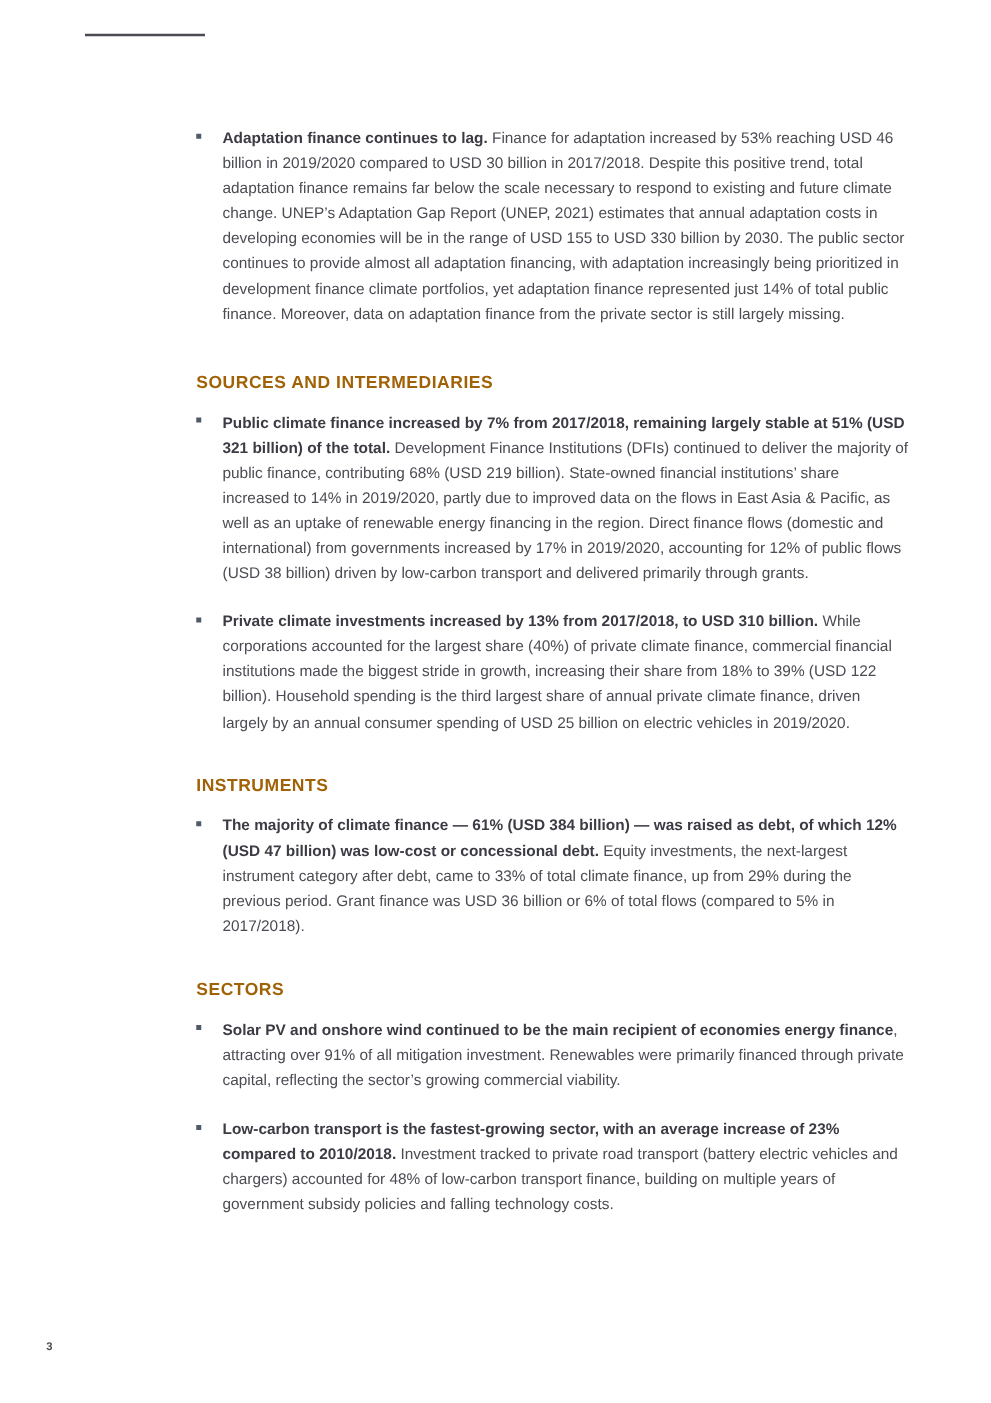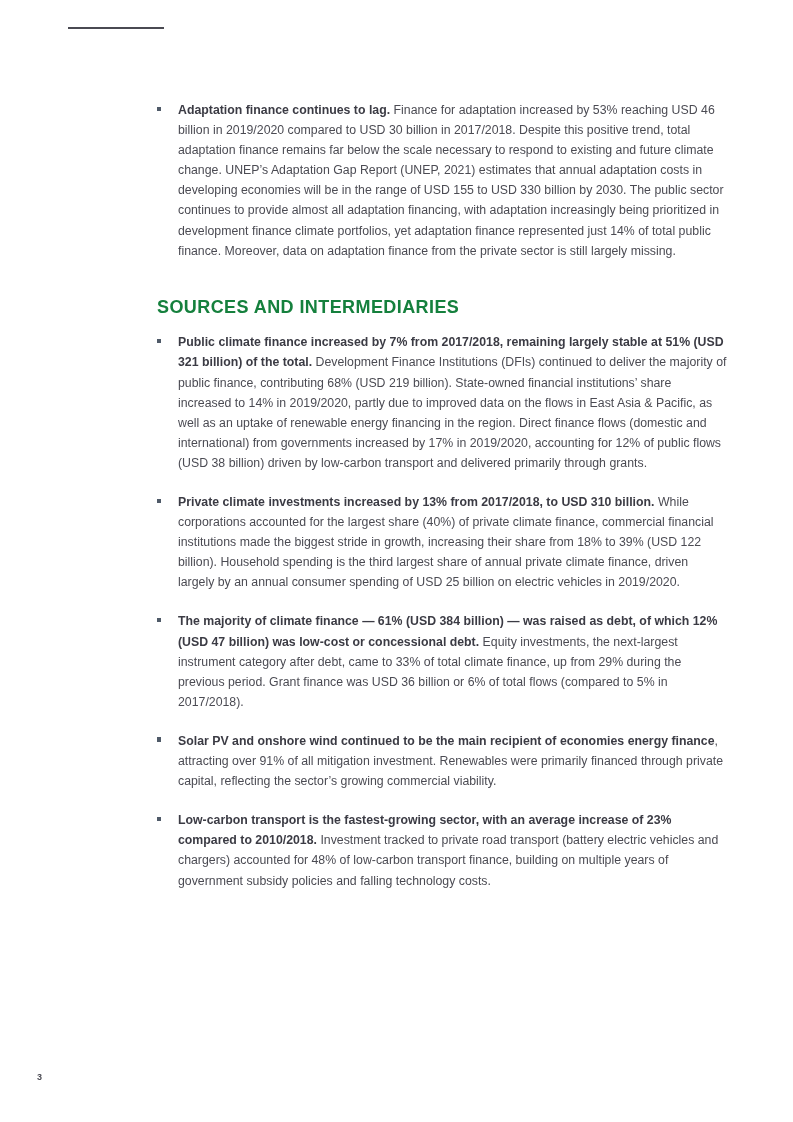--- a/index.html
+++ b/index.html
@@ -36,22 +36,22 @@
 
   
   #content {
     position: absolute;
     left: 157px;
     top: 100px;
     width: 570px;
   }
 
   .section-heading {
-    color: #15803d;
-    font-size: 18px;
+    color: #a16207;
+    font-size: 14px;
     font-weight: bold;
     letter-spacing: 0.42px;
     margin: 0 0 14px 0;
     line-height: 1.2;
   }
   .sec-spacer-top { margin-top: 32px; }
   .sec-spacer-top-lg { margin-top: 36px; }
 
   .bullet-item {
     position: relative;
@@ -107,26 +107,28 @@
   <div class="bullet-item">
     <span class="bullet-marker"></span>
     <div class="bullet-text"><b>Public climate finance increased by 7% from 2017/2018, remaining largely stable at 51% (USD 321 billion) of the total.</b><span> Development Finance Institutions (DFIs) continued to deliver the majority of public finance, contributing 68% (USD 219 billion). State-owned financial institutions’ share increased to 14% in 2019/2020, partly due to improved data on the flows in East Asia &amp; Pacific, as well as an uptake of renewable energy financing in the region. Direct finance flows (domestic and international) from governments increased by 17% in 2019/2020, accounting for 12% of public flows (USD 38 billion) driven by low-carbon transport and delivered primarily through grants.</span></div>
   </div>
 
   <div class="bullet-item">
     <span class="bullet-marker"></span>
     <div class="bullet-text"><b>Private climate investments increased by 13% from 2017/2018, to USD 310 billion.</b><span> While corporations accounted for the largest share (40%) of private climate finance, commercial financial institutions made the biggest stride in growth, increasing their share from 18% to 39% (USD 122 billion). Household spending is the third largest share of annual private climate finance, driven largely by an annual consumer spending of USD 25 billion on electric vehicles in 2019/2020.</span></div>
   </div>
 
+  <h2 class="section-heading sec-spacer-top">INSTRUMENTS</h2>
 
   <div class="bullet-item">
     <span class="bullet-marker"></span>
     <div class="bullet-text"><b>The majority of climate finance — 61% (USD 384 billion) — was raised as debt, of which 12% (USD 47 billion) was low-cost or concessional debt.</b><span> Equity investments, the next-largest instrument category after debt, came to 33% of total climate finance, up from 29% during the previous period. Grant finance was USD 36 billion or 6% of total flows (compared to 5% in 2017/2018).</span></div>
   </div>
 
+  <h2 class="section-heading sec-spacer-top">SECTORS</h2>
 
   <div class="bullet-item">
     <span class="bullet-marker"></span>
     <div class="bullet-text"><b>Solar PV and onshore wind continued to be the main recipient of economies energy finance</b><span>, attracting over 91% of all mitigation investment. Renewables were primarily financed through private capital, reflecting the sector’s growing commercial viability.</span></div>
   </div>
 
   <div class="bullet-item">
     <span class="bullet-marker"></span>
     <div class="bullet-text"><b>Low-carbon transport is the fastest-growing sector, with an average increase of 23% compared to 2010/2018.</b><span> Investment tracked to private road transport (battery electric vehicles and chargers) accounted for 48% of low-carbon transport finance, building on multiple years of government subsidy policies and falling technology costs.</span></div>
   </div>

